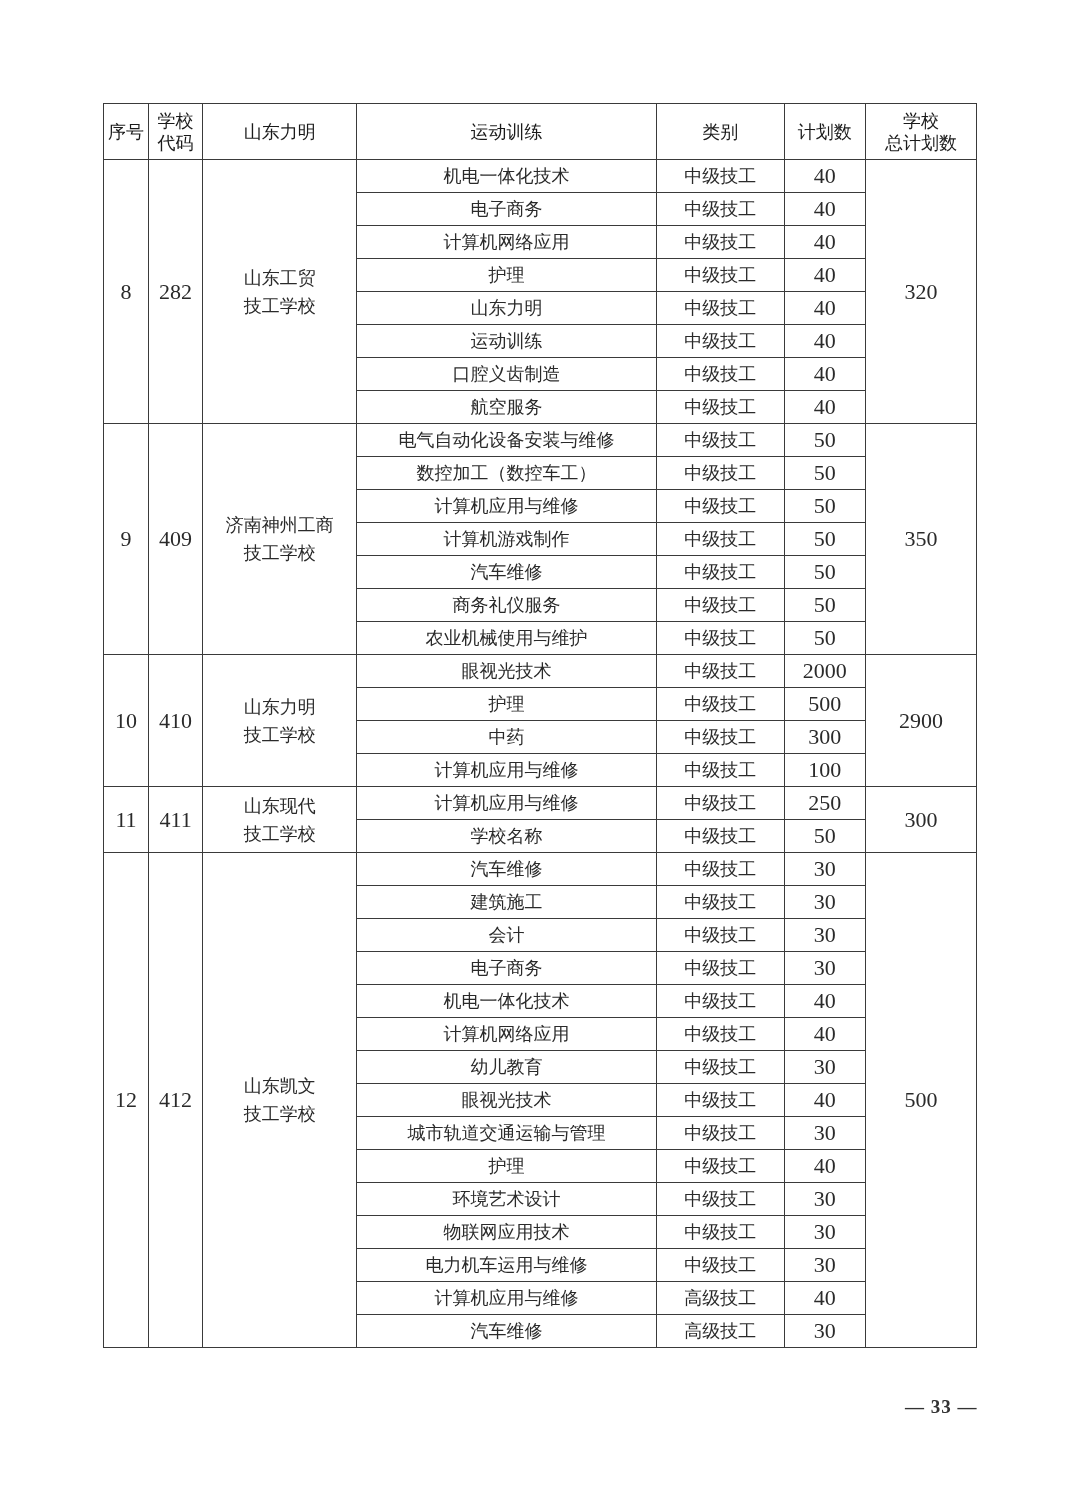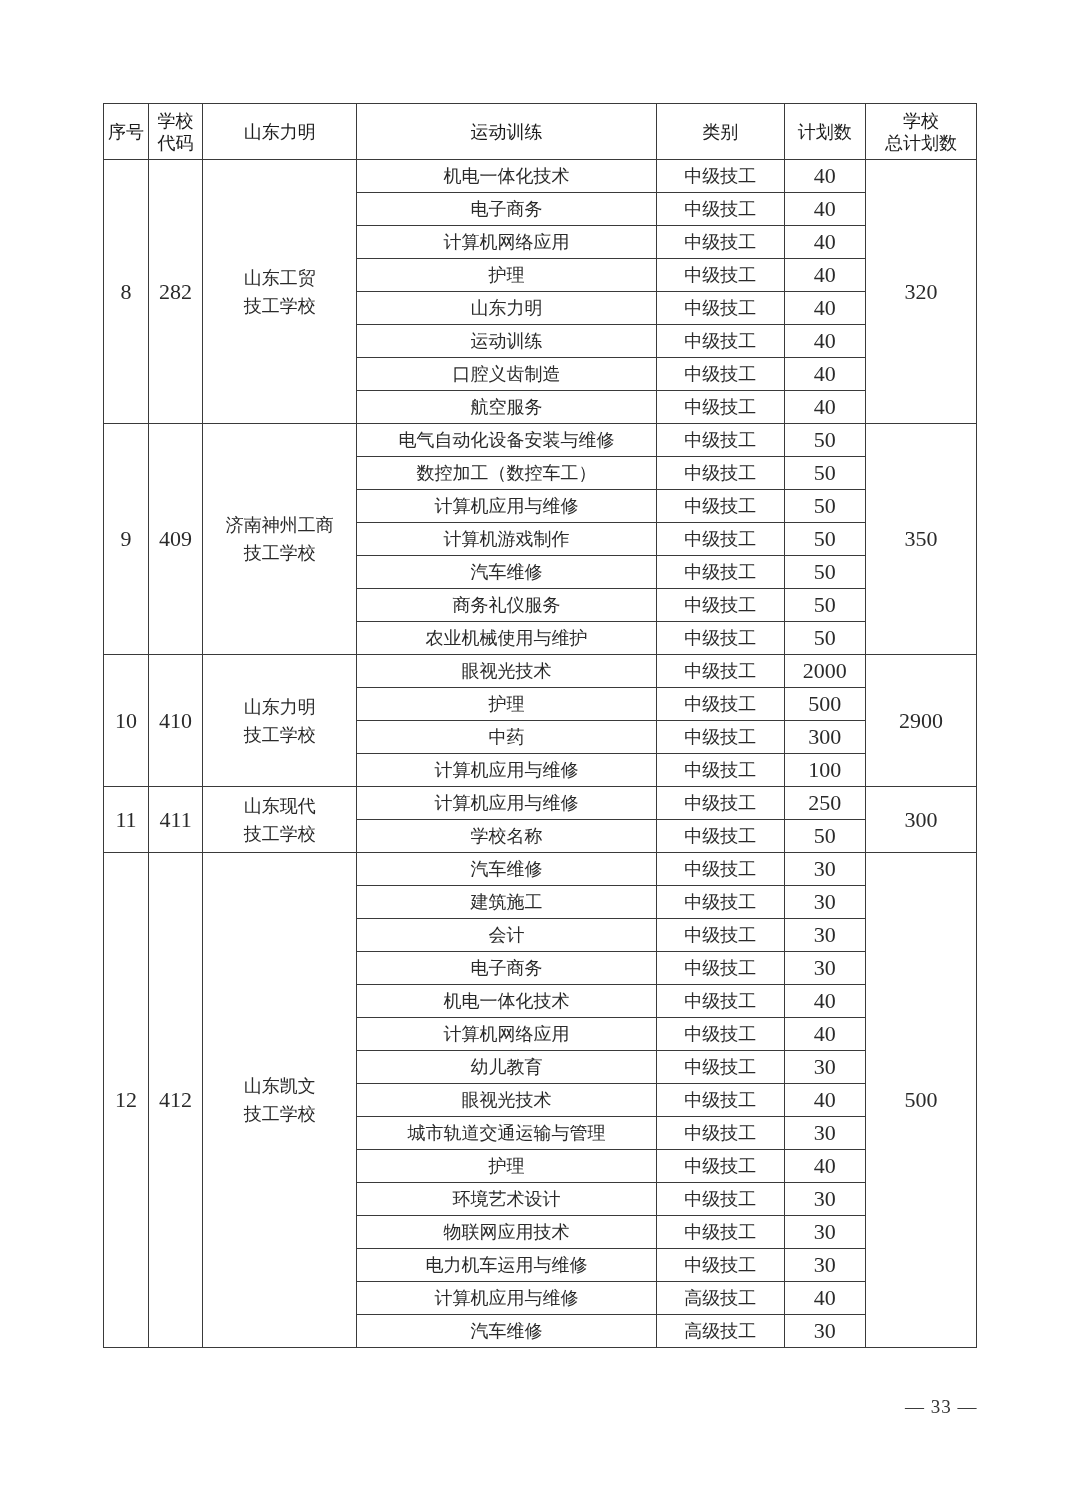--- a/index.html
+++ b/index.html
@@ -9,21 +9,21 @@
                table-layout: fixed; width: 874px; }
   #doc-table th, #doc-table td { border: 1.4px solid #3a3a3a; text-align: center; vertical-align: middle;
                padding: 0; font-weight: normal; font-size: 18px; line-height: 26px; }
   #doc-table th { height: 55px; font-size: 18px; line-height: 22px; color: #1a1a1a; }
   #doc-table td { height: 32px; }
   #doc-table td.num { font-family: "Liberation Serif", "DejaVu Serif", serif; font-size: 22px; }
   .c1 { width: 45px; } .c2 { width: 54px; } .c3 { width: 154px; } .c4 { width: 299px; }
   .c5 { width: 128px; } .c6 { width: 81px; } .c7 { width: 111px; }
   .school-name { display: block; line-height: 28px; }
   #page-number { position: absolute; left: 905px; top: 1396px; font-size: 19px;
-                 font-family: "Liberation Serif", "DejaVu Serif", serif; color: #333; letter-spacing: 1px; }
+                 font-family: "Liberation Serif", "DejaVu Serif", serif; color: #333; letter-spacing: 1px; font-weight: bold; }
 </style>
 </head>
 <body>
 
 <table id="doc-table">
   <colgroup>
     <col class="c1">
       <col class="c2">
       <col class="c3">
       <col class="c4">

